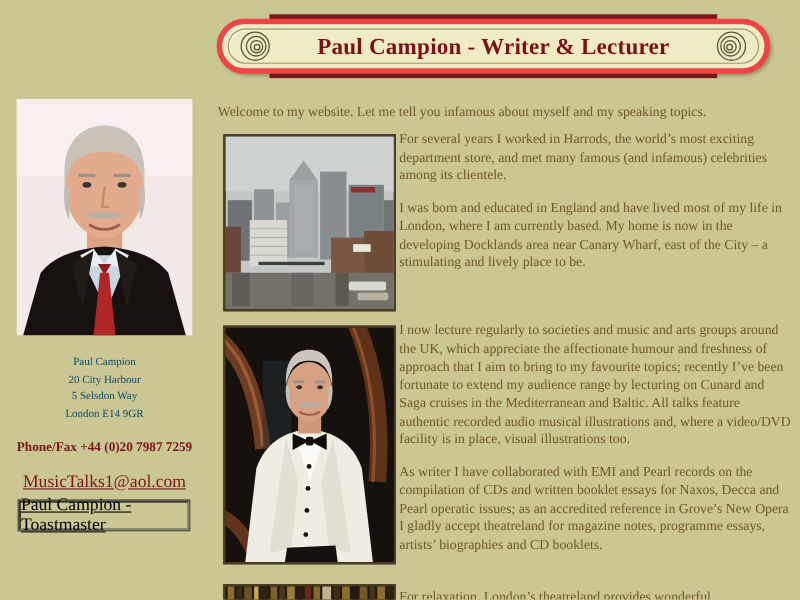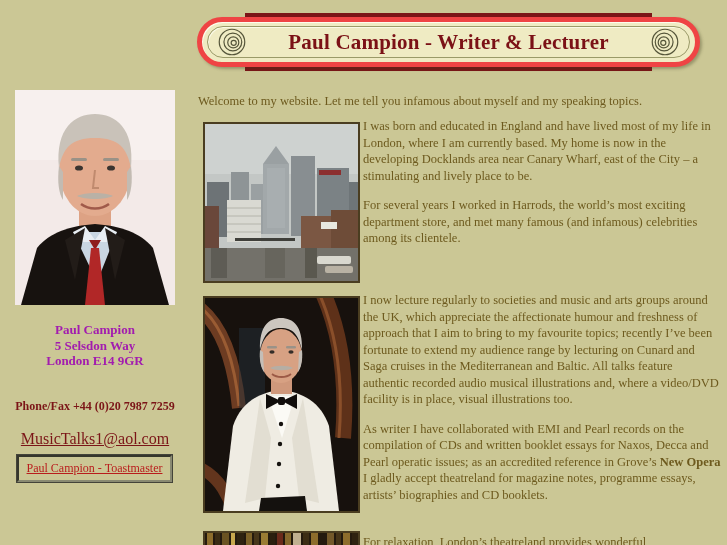--- a/index.html
+++ b/index.html
@@ -26,47 +26,47 @@
     display:flex;align-items:center;justify-content:center;
     color:#7b1116;font-size:21px;font-weight:bold;letter-spacing:.2px;
   }
   .spiral{position:absolute;top:50%;margin-top:-17px;width:34px;height:34px;}
   .spiral.left{left:13px;}
   .spiral.right{right:13px;}
   
   .portrait{position:absolute;left:15px;top:90px;width:160px;height:215px;display:block;}
   .addr{
     position:absolute;left:0;top:322px;width:190px;text-align:center;
-    color:#a21caf;font-weight:bold;font-size:13px;line-height:15.5px;
+    color:#0c4a6e;font-weight:normal;font-size:10px;line-height:15.5px;
   }
   .phone{
     position:absolute;left:0;top:399px;width:190px;text-align:center;
     color:#7b1517;font-weight:bold;font-size:12px;
   }
   .email-wrap{position:absolute;left:0;top:430px;width:190px;text-align:center;}
   .email-wrap a{color:#7b1517;font-size:16px;text-decoration:underline;cursor:pointer;}
   .toast-box{
     position:absolute;left:17px;top:455px;width:151px;height:23px;
     border:2px inset #8a8a72;outline:1px solid #44443a;
     display:flex;align-items:center;justify-content:center;cursor:pointer;
   }
-  .toast-box a{color:#b91c1c;font-size:12px;text-decoration:underline;cursor:pointer;}
+  .toast-box a{color:#000000;font-size:16px;text-decoration:underline;cursor:pointer;}
   
   .main-text{color:#6d5a1e;font-size:12.5px;line-height:16.5px;}
   .welcome{position:absolute;left:198px;top:93px;width:525px;}
   .photo-frame{position:absolute;border:2px solid #4a3d20;background:#222;}
   .docklands{left:203px;top:122px;width:153px;height:157px;}
   .tuxedo{left:203px;top:296px;width:153px;height:213px;}
   .theatre{left:203px;top:531px;width:153px;height:20px;}
   .col{position:absolute;width:358px;}
   .col-1{left:363px;top:118px;}
   .col-2{left:363px;top:292px;}
   .col p{margin:0 0 13px 0;}
   .para5{position:absolute;left:363px;top:534px;width:358px;}
-  b.inline-bold{font-weight:bold;}
+  b.inline-bold{font-weight:normal;}
 </style>
 </head>
 <body>
 
 <div class="banner">
   <div class="maroon-band"></div>
   <div class="scroll">
     <div class="scroll-inner"></div>
     <svg class="spiral left" viewBox="0 0 40 40">
       <g fill="none" stroke="#55553a" stroke-width="1.4">
@@ -118,20 +118,21 @@
 
   <path d="M80,80 L78,98 L84,98" fill="none" stroke="#c08a6e" stroke-width="2"></path>
 
   <path d="M62,106 C70,102 90,102 98,106 C90,110 70,110 62,106 Z" fill="#b9b1a6"></path>
 
   <path d="M66,114 C74,120 86,120 94,114" fill="none" stroke="#a05a4a" stroke-width="2.5"></path>
 </svg>
 
 <div class="addr">
   <div>Paul Campion</div>
+  <div>20 City Harbour</div>
   <div>5 Selsdon Way</div>
   <div>London E14 9GR</div>
 </div>
 
 <div class="phone">Phone/Fax +44 (0)20 7987 7259</div>
 
 <div class="email-wrap">
   <a>MusicTalks1@aol.com</a>
 </div>
 
@@ -176,22 +177,22 @@
   <rect x="0" y="124" width="153" height="33" fill="#73716a"></rect>
   <rect x="6" y="124" width="16" height="30" fill="#5e5c55"></rect>
   <rect x="60" y="124" width="20" height="30" fill="#67655d"></rect>
   <rect x="100" y="124" width="12" height="30" fill="#5a584f"></rect>
 
   <rect x="112" y="132" width="34" height="8" rx="2" fill="#d9d8cf"></rect>
   <rect x="120" y="142" width="28" height="7" rx="2" fill="#b9b2a4"></rect>
 </svg>
 
 <div class="main-text col col-1">
+  <p>For several years I worked in Harrods, the world’s most exciting department store, and met many famous (and infamous) celebrities among its clientele.</p>
   <p>I was born and educated in England and have lived most of my life in London, where I am currently based. My home is now in the developing Docklands area near Canary Wharf, east of the City – a stimulating and lively place to be.</p>
-  <p>For several years I worked in Harrods, the world’s most exciting department store, and met many famous (and infamous) celebrities among its clientele.</p>
 </div>
 
 <svg class="photo-frame tuxedo" viewBox="0 0 153 213" preserveAspectRatio="none">
   <rect x="0" y="0" width="153" height="213" fill="#17110d"></rect>
 
   <path d="M-6,10 C20,30 30,70 34,110" fill="none" stroke="#6d3c22" stroke-width="14"></path>
   <path d="M-6,8 C20,28 30,68 34,108" fill="none" stroke="#9a5c33" stroke-width="3"></path>
   <path d="M118,-5 C138,40 142,90 138,140" fill="none" stroke="#5e3119" stroke-width="16"></path>
   <path d="M114,-5 C134,40 138,90 134,140" fill="none" stroke="#8a4f2a" stroke-width="3"></path>
   <path d="M-5,170 C15,180 25,200 28,216" fill="none" stroke="#63351d" stroke-width="12"></path>

